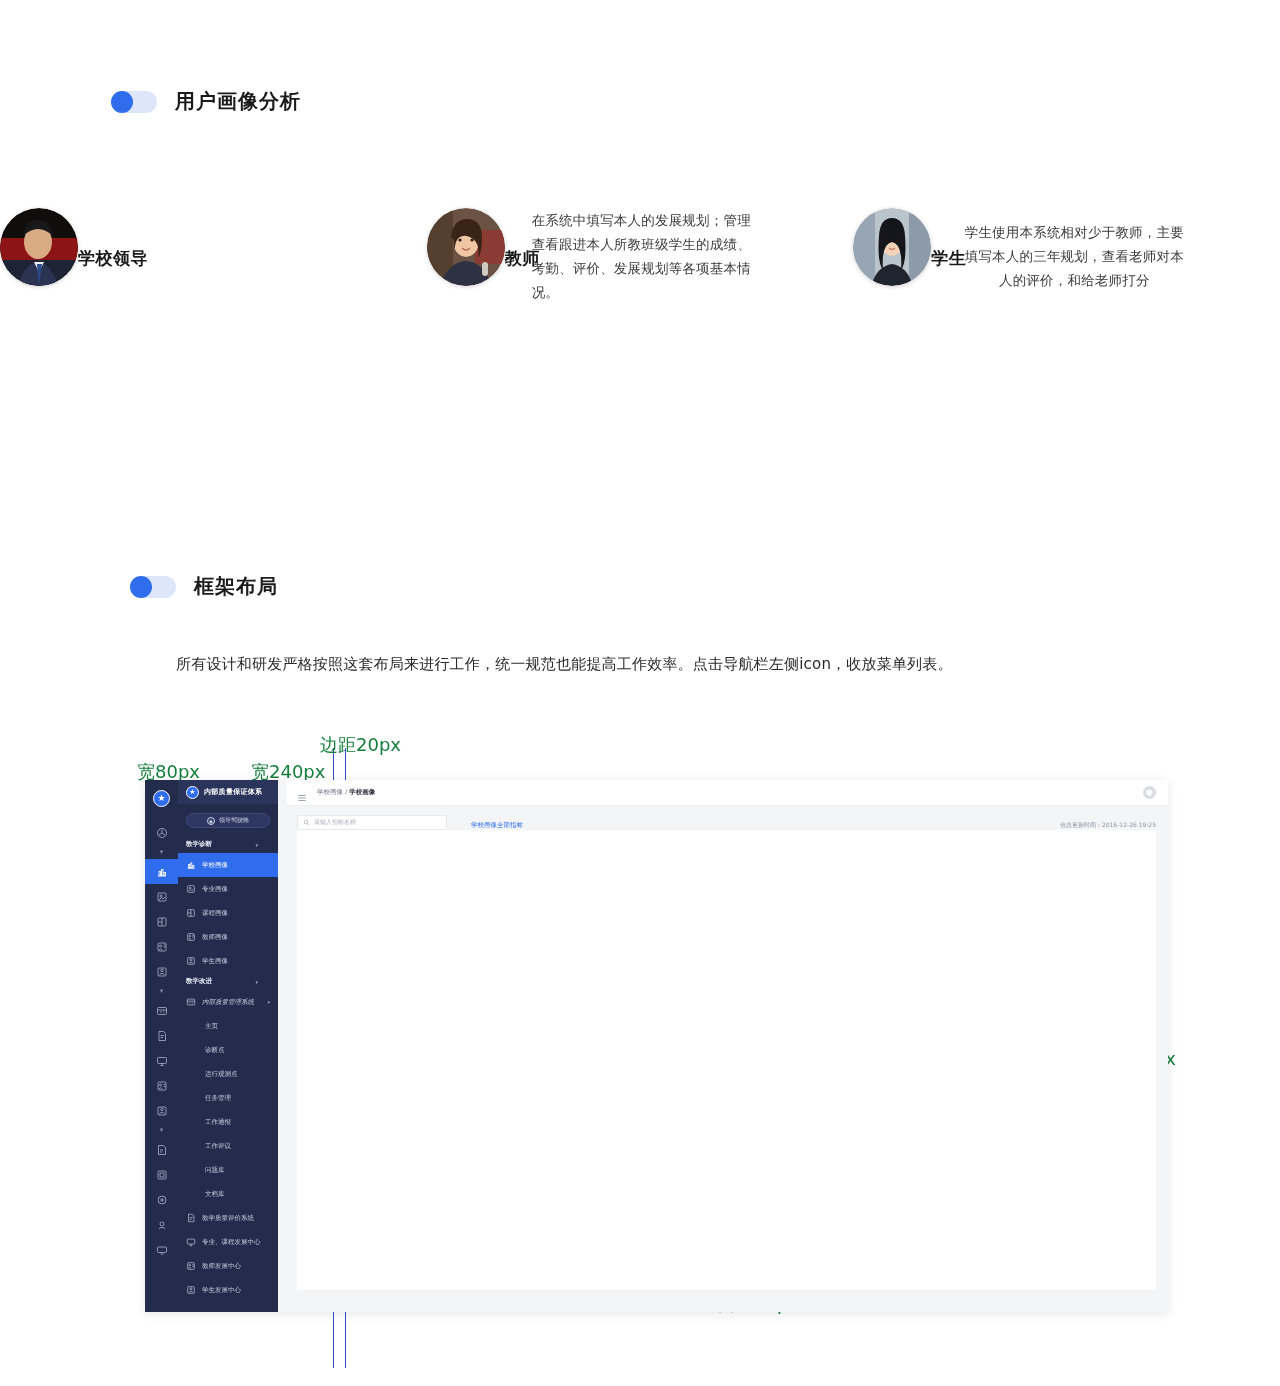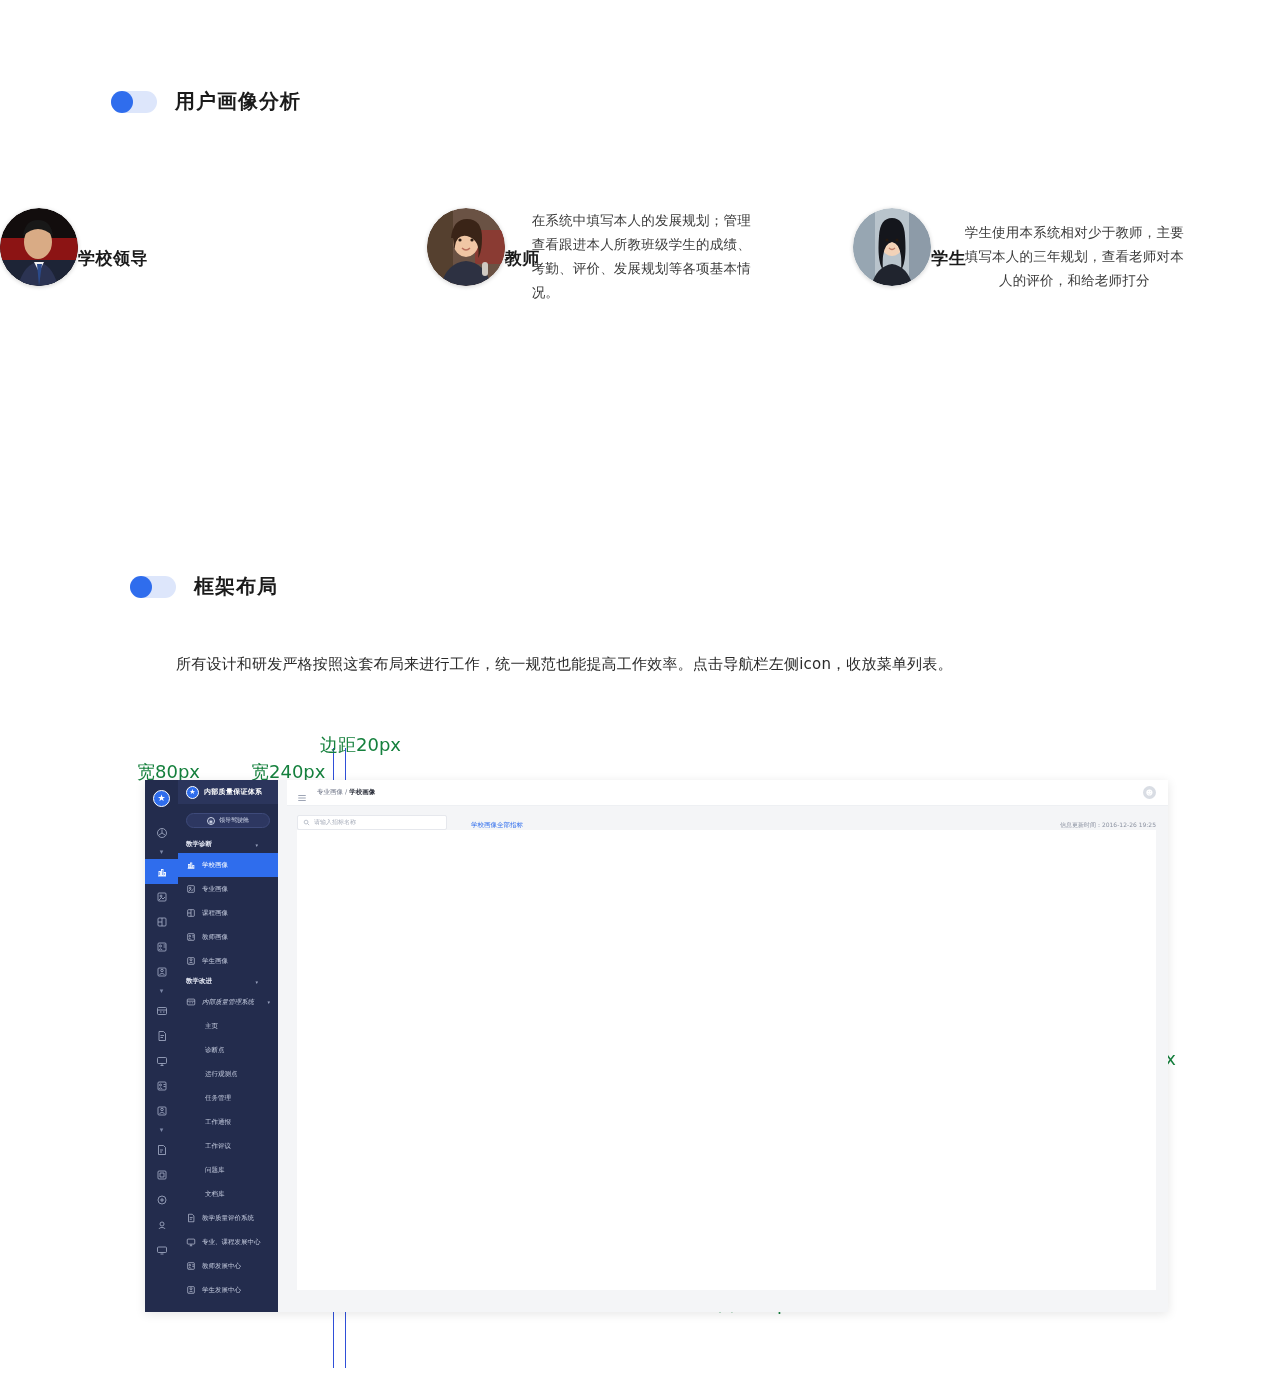--- a/index.html
+++ b/index.html
@@ -597,21 +597,21 @@
 
   <div class="content">
 
     <div class="topbar">
       <span class="burger">
         <svg viewBox="0 0 24 24" fill="none" stroke="currentColor" stroke-width="2">
             <path d="M3 6h18M3 12h18M3 18h18"></path>
           </svg>
       </span>
       <span class="crumb">
-        <span>专业画像 / </span><b>学校画像</b>
+        <span>学校画像 / </span><b>学校画像</b>
       </span>
       <span class="topbar-spacer"></span>
       <span class="user-av">☻</span>
     </div>
 
     <div class="subbar">
       <div class="search">
         <svg viewBox="0 0 24 24" fill="none" stroke="currentColor" stroke-width="2.2">
             <circle cx="10.5" cy="10.5" r="6.5"></circle>
             <path d="M16 16l5 5"></path>

